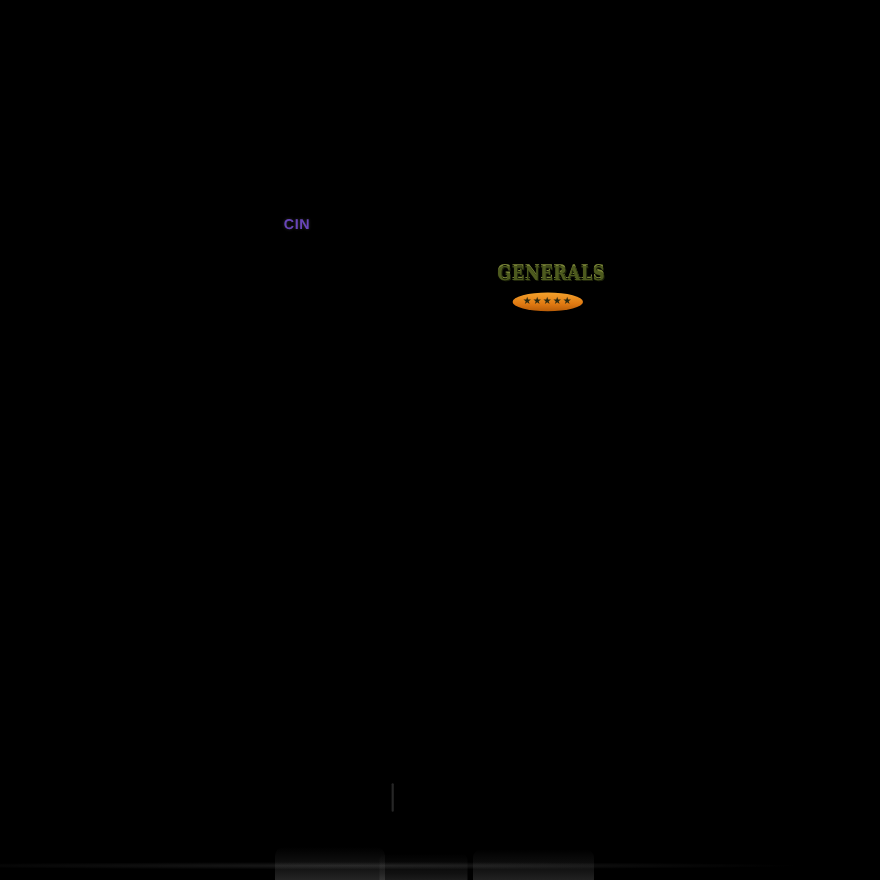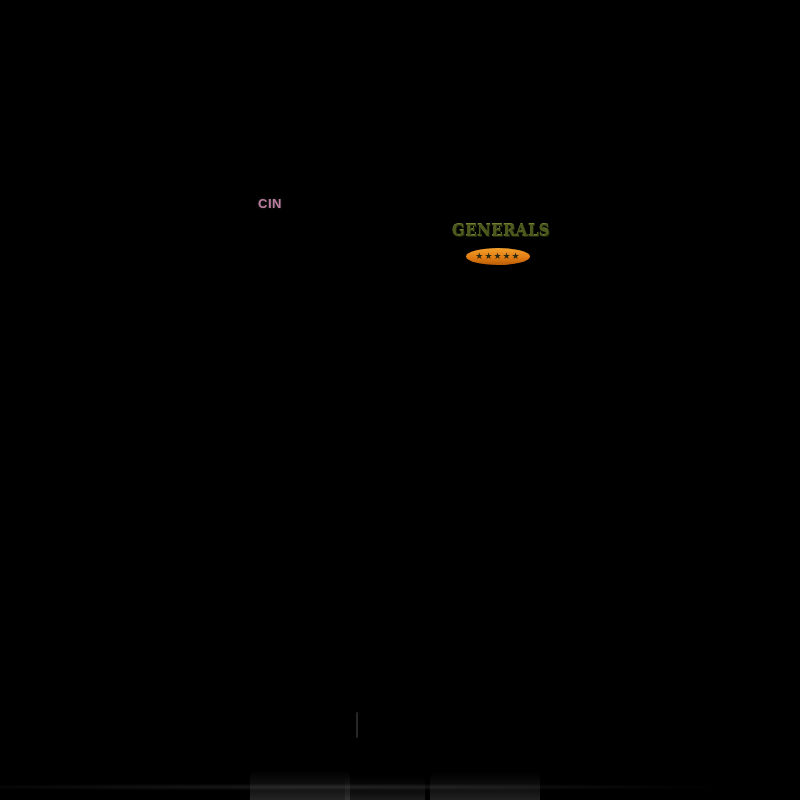--- a/index.html
+++ b/index.html
@@ -20,35 +20,35 @@
     background: #000000;
   }
 
   
   .faint-mark {
     position: absolute;
     left: 258px;
     top: 196px;
     width: 40px;
     height: 18px;
-    color: #f9a8d4;
+    color: #8b5cf6;
     font-size: 13px;
     font-weight: bold;
     letter-spacing: 0.5px;
     font-family: "Liberation Sans", sans-serif;
     opacity: 0.75;
     text-shadow: 0 0 3px rgba(255,255,255,0.25);
     white-space: nowrap;
   }
 
   
   .logo-block {
     position: absolute;
     left: 452px;
-    top: 220px;
+    top: 238px;
     width: 92px;
     height: 52px;
   }
   .logo-wordmark {
     position: absolute;
     left: 0;
     top: 0;
     width: 92px;
     height: 28px;
     text-align: center;

